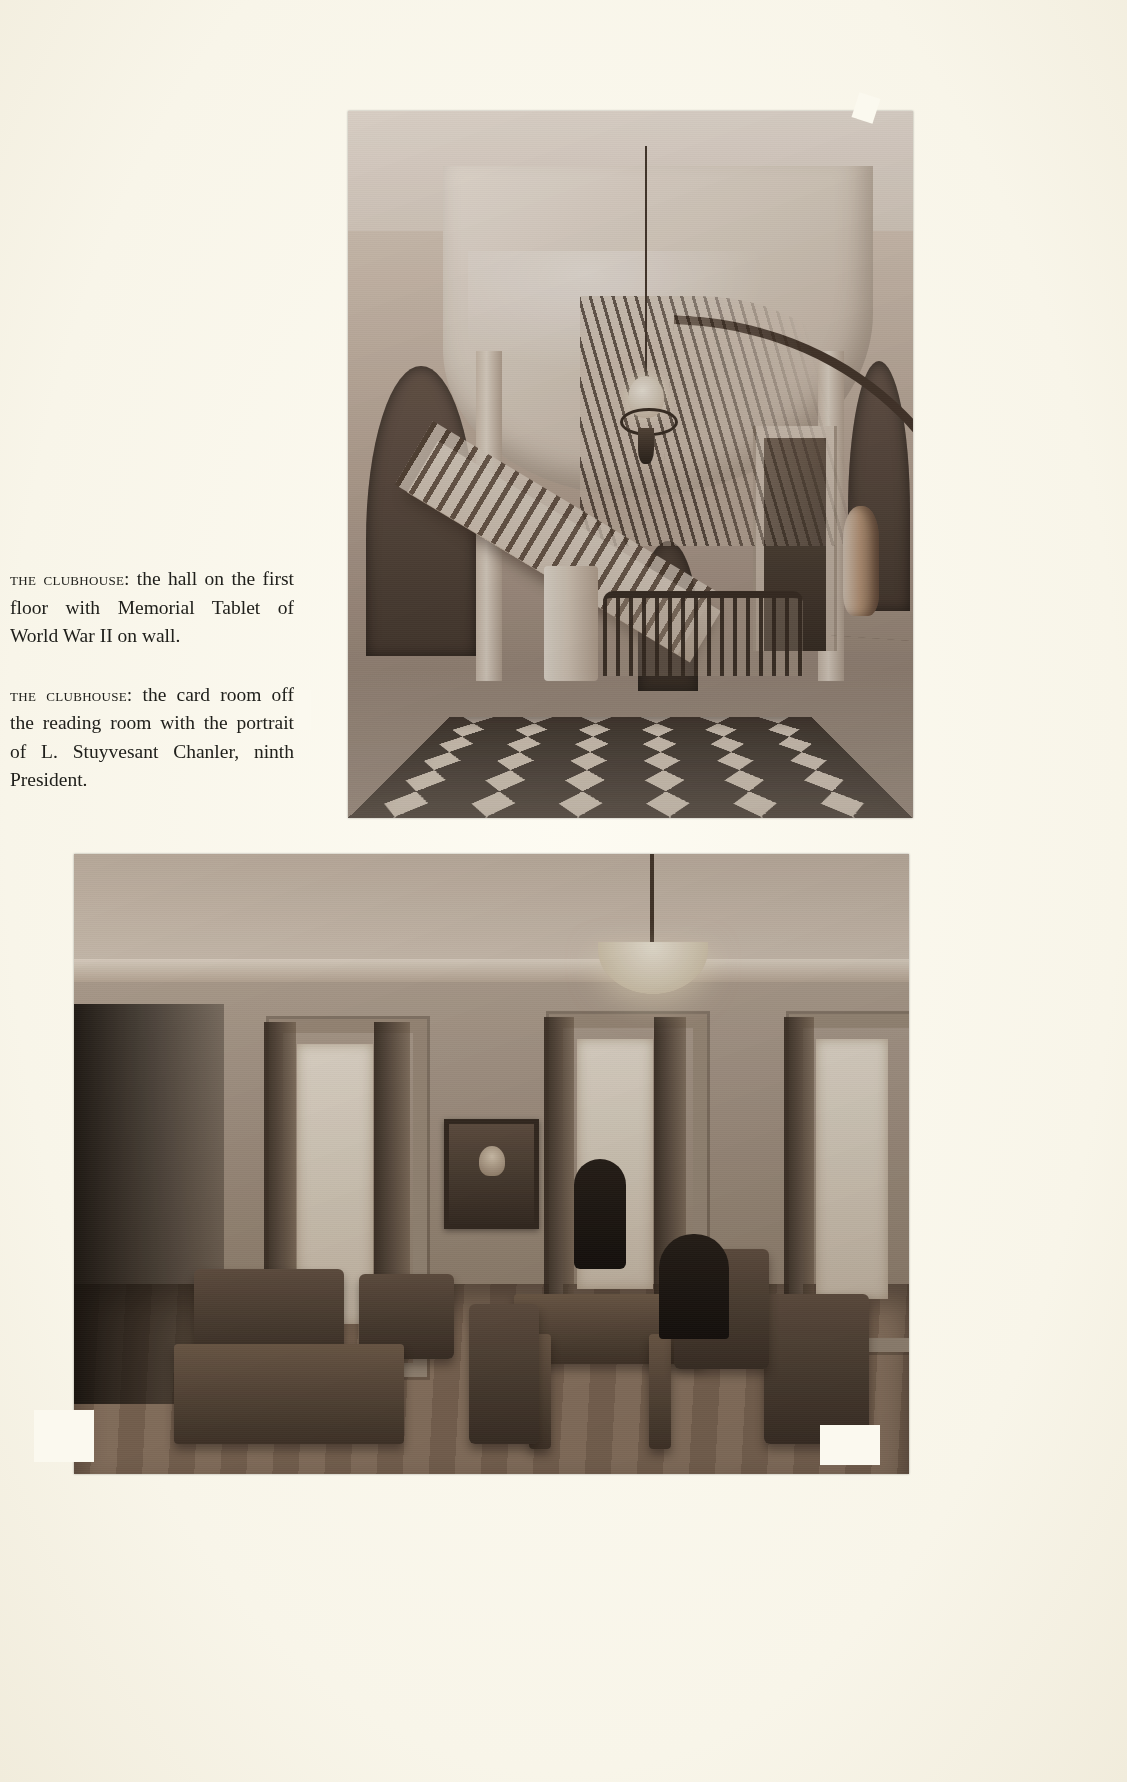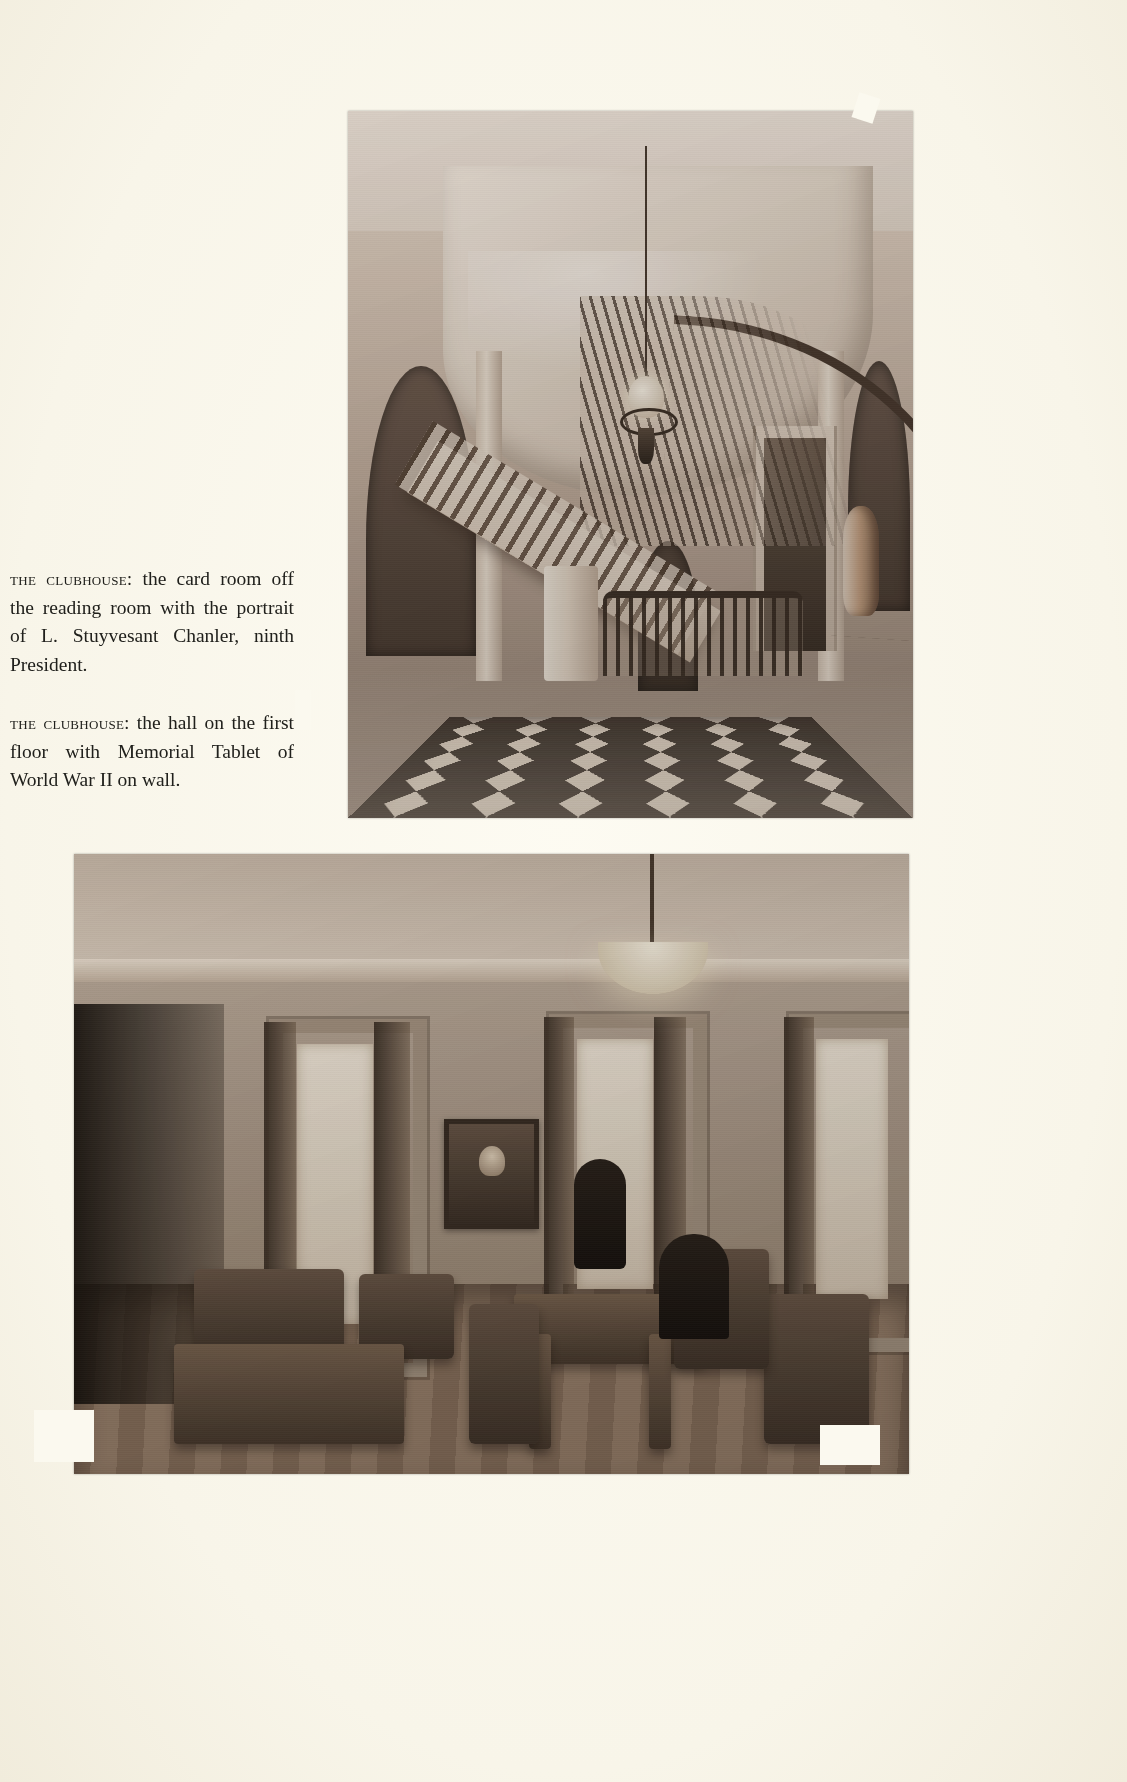--- a/index.html
+++ b/index.html
@@ -328,25 +328,25 @@
   }
 </style>
 </head>
 <body>
 
 <div class="page">
 
   <div class="caption-col">
 
     <p class="caption">
+      <span class="sc">the clubhouse:</span><span> the hall on the first floor with Memorial Tablet of World War II on wall.</span>
+    </p>
+
+    <p class="caption">
       <span class="sc">the clubhouse:</span><span> the card room off the reading room with the portrait of L. Stuyvesant Chanler, ninth President.</span>
-    </p>
-
-    <p class="caption">
-      <span class="sc">the clubhouse:</span><span> the hall on the first floor with Memorial Tablet of World War II on wall.</span>
     </p>
 
   </div>
 
   <figure class="photo" id="photo-hall">
     <div class="print">
       <div class="hall-ceiling"></div>
       <div class="hall-backwall"></div>
       <div class="hall-curve"></div>
       <div class="soffit-shadow"></div>

